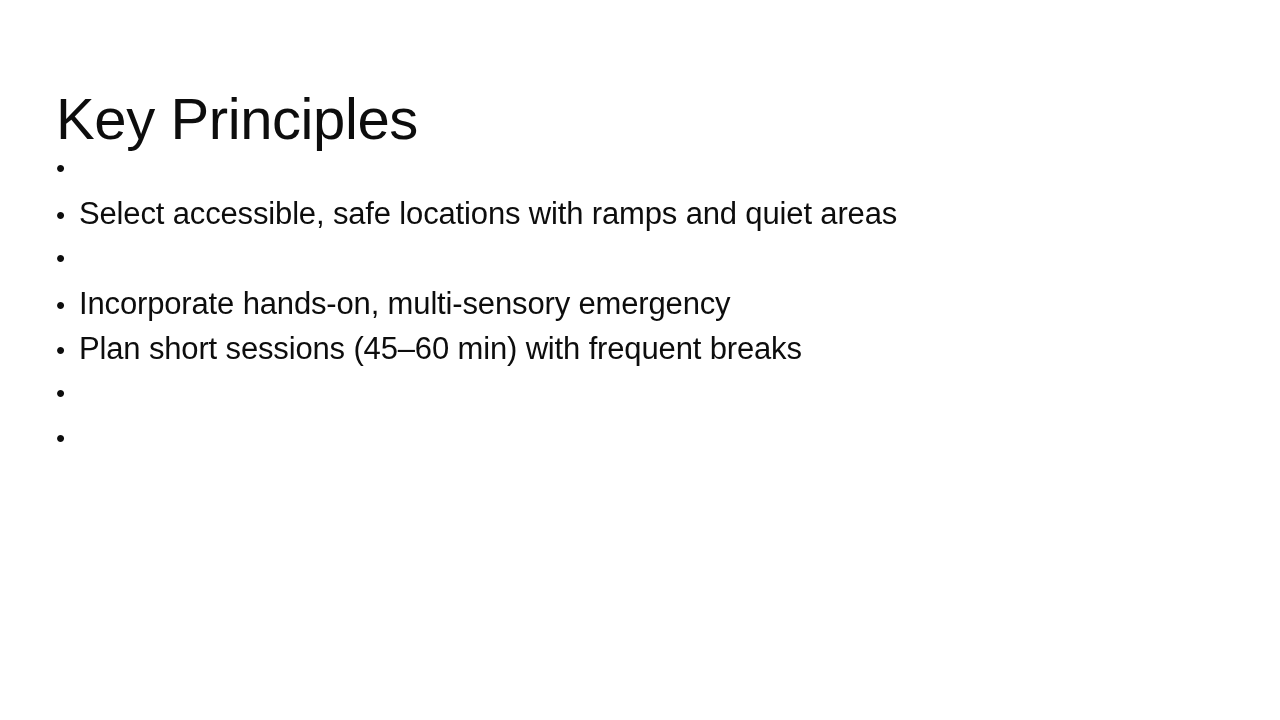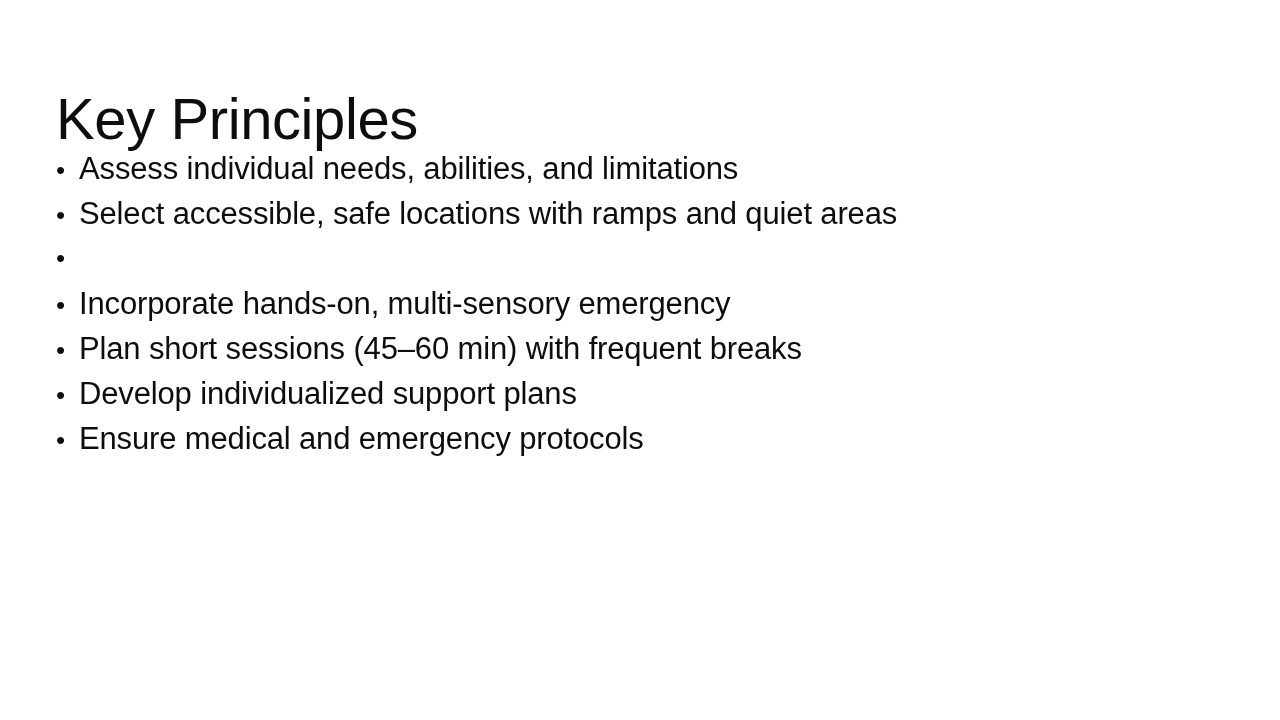--- a/index.html
+++ b/index.html
@@ -76,21 +76,20 @@
 <body>
 
 <div class="slide">
 
   <h1 class="slide-title">Key Principles</h1>
 
   <ul class="bullet-list">
 
     <li class="bullet-item">
       <span class="bullet-marker">•</span>
-      <span class="bullet-text">Assess individual needs, abilities, and limitations</span>
     </li>
 
     <li class="bullet-item">
       <span class="bullet-marker">•</span>
       <span class="bullet-text">Select accessible, safe locations with ramps and quiet areas</span>
     </li>
 
     <li class="bullet-item">
       <span class="bullet-marker">•</span>
     </li>
@@ -100,23 +99,21 @@
       <span class="bullet-text">Incorporate hands-on, multi-sensory emergency</span>
     </li>
 
     <li class="bullet-item">
       <span class="bullet-marker">•</span>
       <span class="bullet-text">Plan short sessions (45–60 min) with frequent breaks</span>
     </li>
 
     <li class="bullet-item">
       <span class="bullet-marker">•</span>
-      <span class="bullet-text">Develop individualized support plans</span>
     </li>
 
     <li class="bullet-item">
       <span class="bullet-marker">•</span>
-      <span class="bullet-text">Ensure medical and emergency protocols</span>
     </li>
 
   </ul>
 
 </div>
 
 </body></html>

